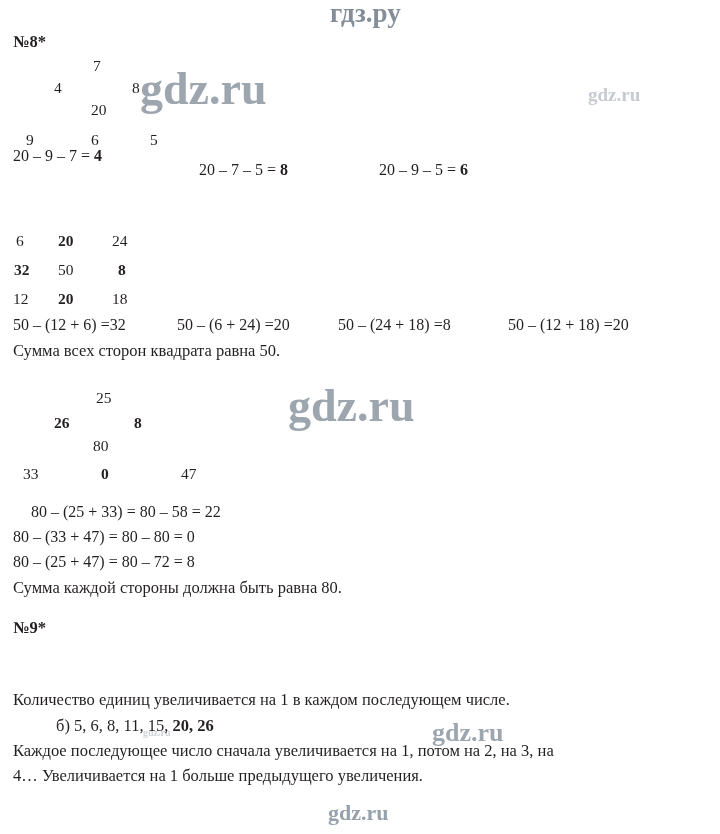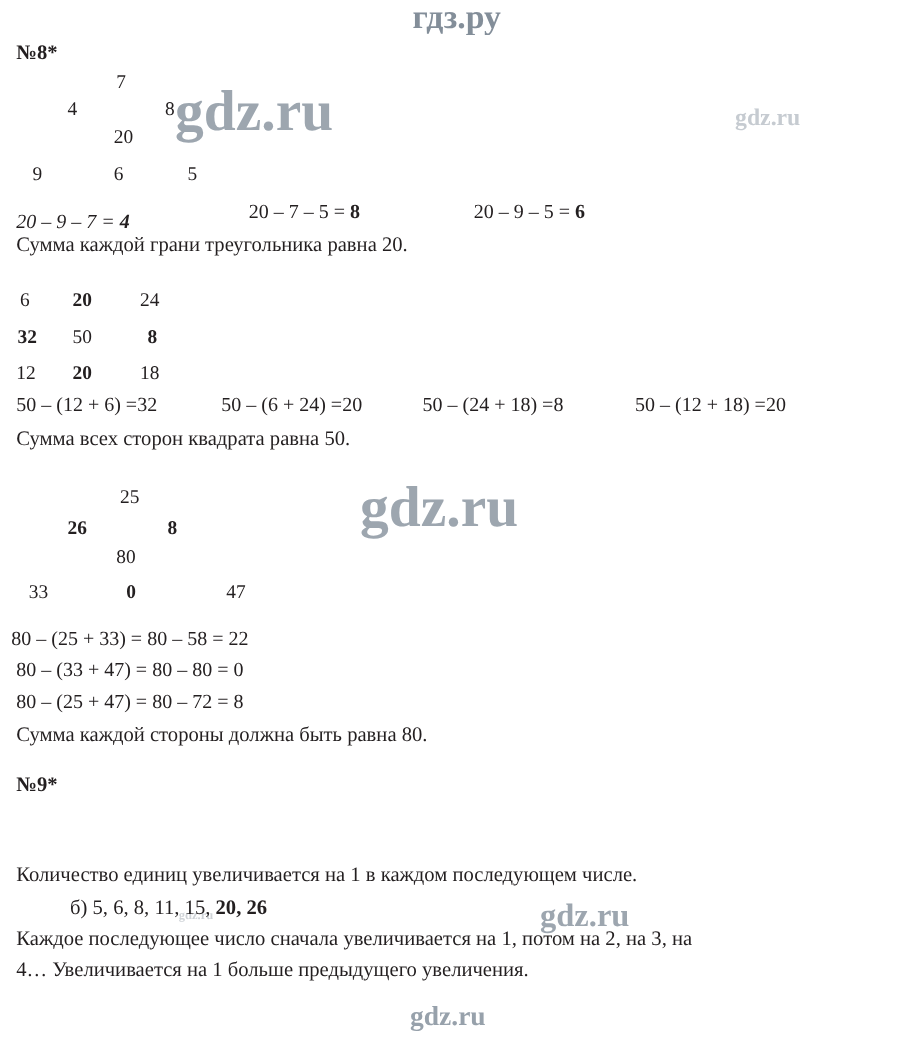--- a/index.html
+++ b/index.html
@@ -122,31 +122,30 @@
   <div class="abs task-num" style="top:32px; left:13px;">№8*</div>
 
   <div class="abs num" style="top:57px; left:93px;">7</div>
   <div class="abs num" style="top:79px; left:54px;">4</div>
   <div class="abs num" style="top:79px; left:132px;">8</div>
   <div class="abs num" style="top:101px; left:91px;">20</div>
   <div class="abs num" style="top:131px; left:26px;">9</div>
   <div class="abs num" style="top:131px; left:91px;">6</div>
   <div class="abs num" style="top:131px; left:150px;">5</div>
 
-  <div class="abs eq" style="top:169px; left:13px;font-style:italic;">
+  <div class="abs eq" style="top:147px; left:13px;">
     <span>20 – 9 – 7 = </span><span class="b">4</span>
   </div>
   <div class="abs eq" style="top:161px; left:199px;">
     <span>20 – 7 – 5 = </span><span class="b">8</span>
   </div>
   <div class="abs eq" style="top:161px; left:379px;">
     <span>20 – 9 – 5 = </span><span class="b">6</span>
   </div>
 
-  <div class="abs body-line" style="top:186px; left:13px;">Сумма каждой грани треугольника равна 20.</div>
 
   <div class="abs num" style="top:232px; left:16px;">6</div>
   <div class="abs num-b" style="top:232px; left:58px;">20</div>
   <div class="abs num" style="top:232px; left:112px;">24</div>
 
   <div class="abs num-b" style="top:261px; left:14px;">32</div>
   <div class="abs num" style="top:261px; left:58px;">50</div>
   <div class="abs num-b" style="top:261px; left:118px;">8</div>
 
   <div class="abs num" style="top:290px; left:13px;">12</div>
@@ -161,21 +160,21 @@
   <div class="abs body-line" style="top:341px; left:13px;">Сумма всех сторон квадрата равна 50.</div>
 
   <div class="abs num" style="top:389px; left:96px;">25</div>
   <div class="abs num-b" style="top:414px; left:54px;">26</div>
   <div class="abs num-b" style="top:414px; left:134px;">8</div>
   <div class="abs num" style="top:437px; left:93px;">80</div>
   <div class="abs num" style="top:465px; left:23px;">33</div>
   <div class="abs num-b" style="top:465px; left:101px;">0</div>
   <div class="abs num" style="top:465px; left:181px;">47</div>
 
-  <div class="abs eq" style="top:503px; left:9px;text-align:right;">80 – (25 + 33) = 80 – 58 = 22</div>
+  <div class="abs eq" style="top:503px; left:31px;text-align:right;">80 – (25 + 33) = 80 – 58 = 22</div>
   <div class="abs eq" style="top:528px; left:13px;">80 – (33 + 47) = 80 – 80 = 0</div>
   <div class="abs eq" style="top:553px; left:13px;">80 – (25 + 47) = 80 – 72 = 8</div>
 
   <div class="abs body-line" style="top:578px; left:13px;">Сумма каждой стороны должна быть равна 80.</div>
 
   <div class="abs task-num" style="top:618px; left:13px;">№9*</div>
 
   <div class="abs body-line" style="top:690px; left:13px;">Количество единиц увеличивается на 1 в каждом последующем числе.</div>
 
   <div class="abs body-line" style="top:716px; left:56px;">

